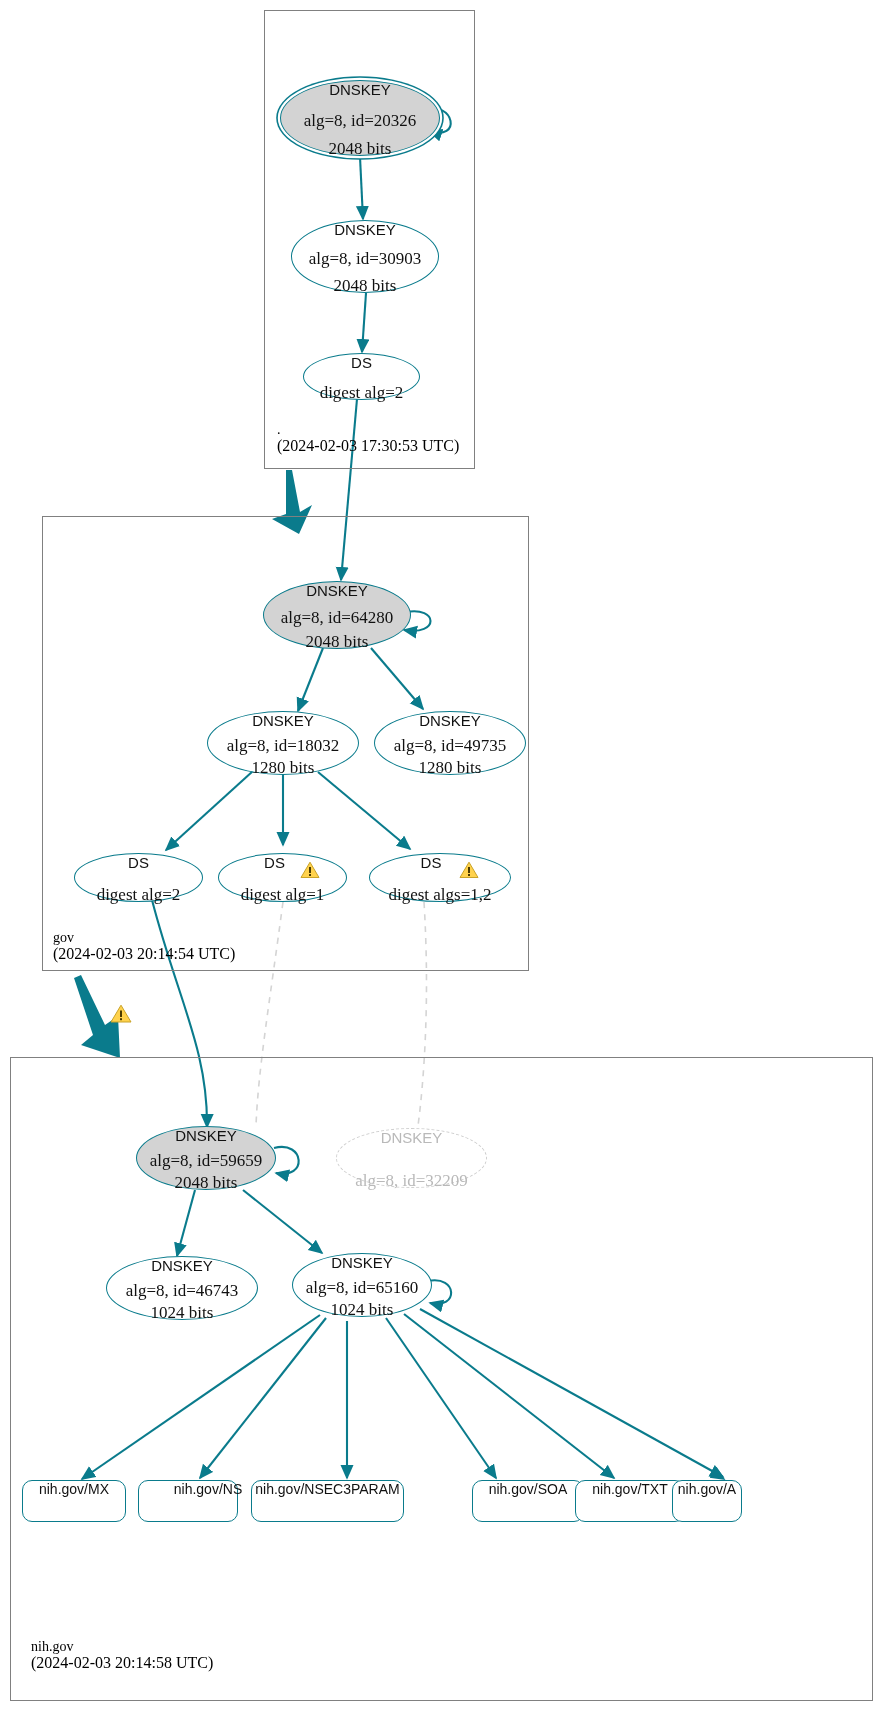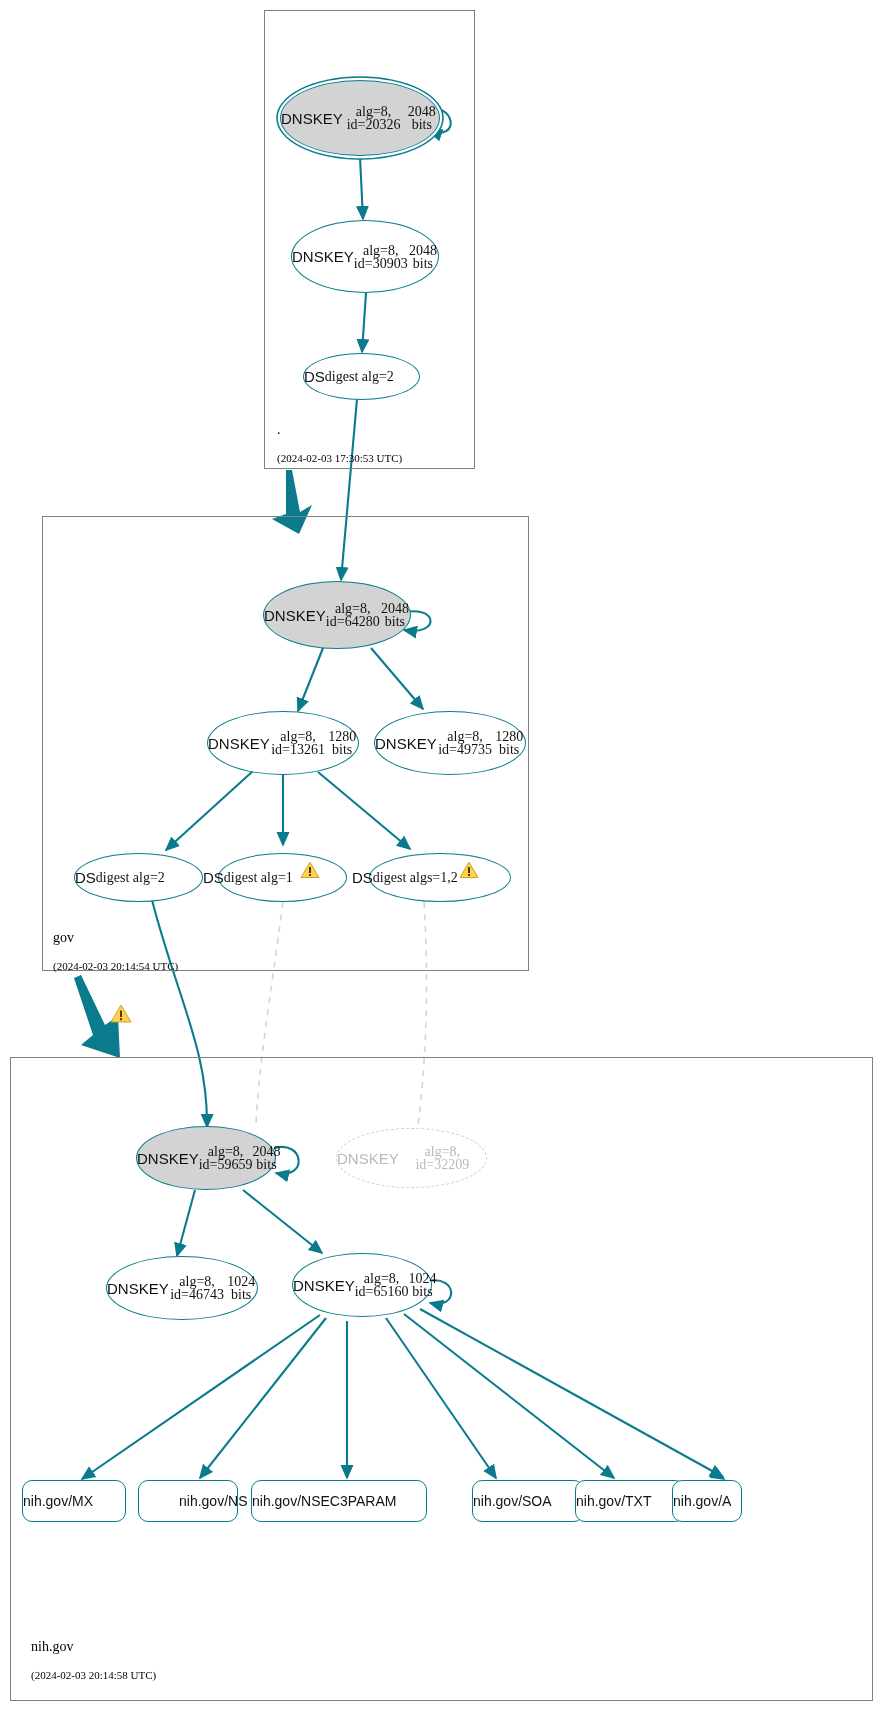--- a/index.html
+++ b/index.html
@@ -4,30 +4,30 @@
 <style>
   html,body{margin:0;padding:0;background:#ffffff;}
   body{width:883px;height:1711px;position:relative;
        font-family:"Liberation Sans", sans-serif;
        -webkit-font-smoothing:antialiased;}
   #stage{position:absolute;left:0;top:0;width:883px;height:1711px;}
   svg#canvas{position:absolute;left:0;top:0;width:883px;height:1711px;}
   .zonebox{position:absolute;border:1px solid #808080;background:transparent;box-sizing:border-box;}
   .zonelabel{position:absolute;font-family:"Liberation Serif", serif;color:#000;white-space:nowrap;}
   .zonelabel .zname{font-size:14px;display:block;line-height:17px;}
-  .zonelabel .ztime{font-size:11px;display:block;line-height:16px;margin-top:12px;}
-  .node{position:absolute;box-sizing:border-box;display:flex;flex-direction:row;
-        align-items:center;justify-content:flex-start;text-align:center;}
+  .zonelabel .ztime{font-size:16px;display:block;line-height:16px;}
+  .node{position:absolute;box-sizing:border-box;display:flex;flex-direction:column;
+        align-items:center;justify-content:space-between;text-align:center;}
   .ell{border-radius:50%;border:1.6px solid #0a7b8c;background:#ffffff;}
   .ell.sec{background:#d3d3d3;}
   .ell.ksk{box-shadow:0 0 0 2.2px #ffffff, 0 0 0 3.8px #0a7b8c;}
   .ell.ghost{border:1.6px dashed #cfcfcf;background:#ffffff;}
   .rrset{border:1.6px solid #0a7b8c;background:#ffffff;border-radius:10px;}
   .t1{font-family:"Liberation Sans", sans-serif;font-size:15px;color:#111;line-height:17px;}
-  .t2{font-family:"Liberation Serif", serif;font-size:14px;color:#111;line-height:13px;}
+  .t2{font-family:"Liberation Serif", serif;font-size:17px;color:#111;line-height:13px;}
   .t1.g{color:#b9b9b9;}
   .t2.g{color:#b9b9b9;}
   .rrlabel{font-family:"Liberation Sans", sans-serif;font-size:14px;color:#111;line-height:16px;}
   .warnwrap{position:absolute;}
   .warn{display:block;}
 </style>
 </head>
 <body>
 
 <div id="stage">
@@ -130,21 +130,21 @@
   </div>
 
   <div class="node ell sec" style="left:263px;top:581px;width:148px;height:68px;">
     <span class="t1">DNSKEY</span>
     <span class="t2">alg=8, id=64280</span>
     <span class="t2">2048 bits</span>
   </div>
 
   <div class="node ell" style="left:207px;top:711px;width:152px;height:64px;">
     <span class="t1">DNSKEY</span>
-    <span class="t2">alg=8, id=13261</span>
+    <span class="t2">alg=8, id=18032</span>
     <span class="t2">1280 bits</span>
   </div>
 
   <div class="node ell" style="left:374px;top:711px;width:152px;height:64px;">
     <span class="t1">DNSKEY</span>
     <span class="t2">alg=8, id=49735</span>
     <span class="t2">1280 bits</span>
   </div>
 
   <div class="node ell" style="left:74px;top:853px;width:129px;height:49px;">
@@ -206,21 +206,21 @@
     <span class="t2">alg=8, id=65160</span>
     <span class="t2">1024 bits</span>
   </div>
 
   <div class="node rrset" style="left:22px;top:1480px;width:104px;height:42px;">
     <span class="rrlabel">nih.gov/MX</span>
   </div>
   <div class="node rrset" style="left:138px;top:1480px;width:100px;height:42px;padding-left:40px;">
     <span class="rrlabel">nih.gov/NS</span>
   </div>
-  <div class="node rrset" style="left:251px;top:1480px;width:176px;height:42px;">
+  <div class="node rrset" style="left:251px;top:1480px;width:153px;height:42px;">
     <span class="rrlabel">nih.gov/NSEC3PARAM</span>
   </div>
   <div class="node rrset" style="left:452px;top:1480px;width:112px;height:42px;margin-left:20px;">
     <span class="rrlabel">nih.gov/SOA</span>
   </div>
   <div class="node rrset" style="left:575px;top:1480px;width:110px;height:42px;">
     <span class="rrlabel">nih.gov/TXT</span>
   </div>
   <div class="node rrset" style="left:672px;top:1480px;width:70px;height:42px;">
     <span class="rrlabel">nih.gov/A</span>

